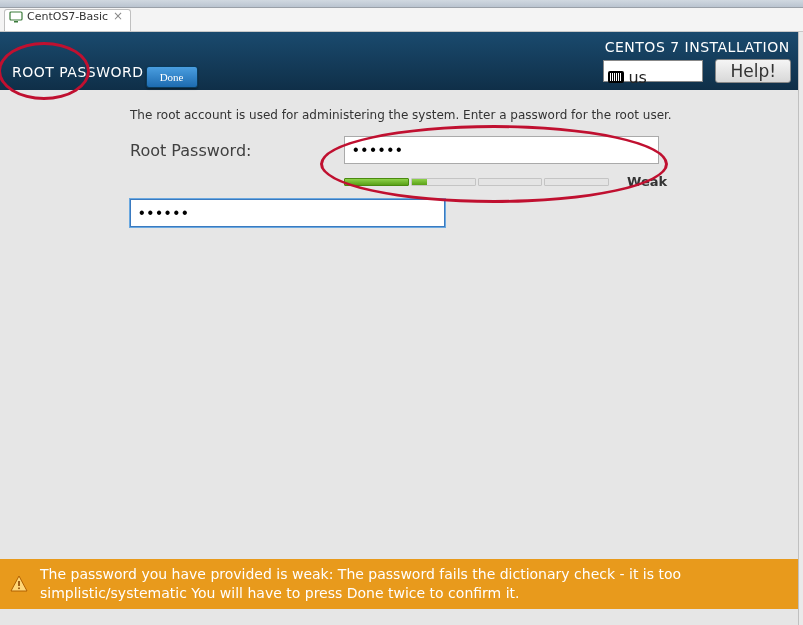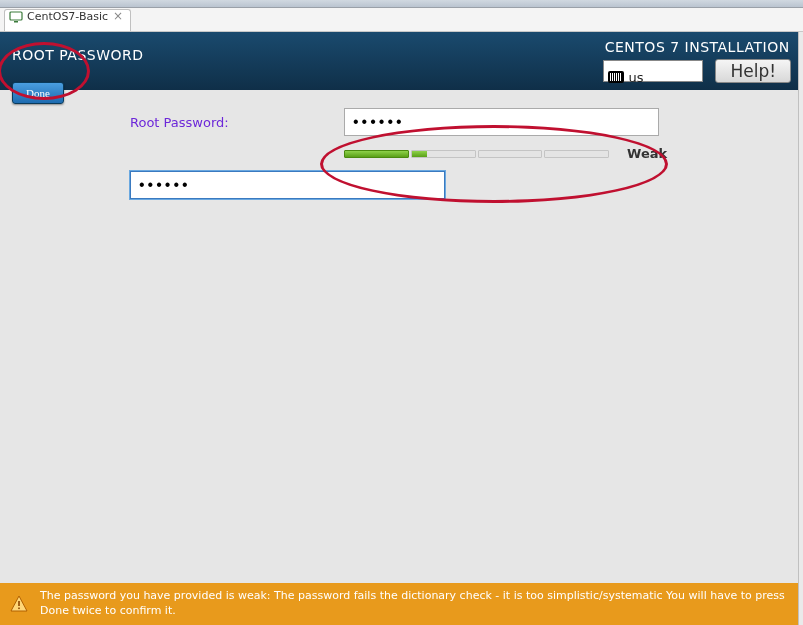--- a/index.html
+++ b/index.html
@@ -8,47 +8,47 @@
 .window { position: relative; width: 803px; height: 625px; background: #e6e6e6; }
 
 .titlebar { height: 8px; background: linear-gradient(#d0d8e0, #bac4d0); border-bottom: 1px solid #9aa0a8; }
 
 .tabstrip { height: 24px; background: #f4f4f4; border-bottom: 1px solid #c8c8c8; display: flex; align-items: flex-end; padding-left: 4px; }
 .tab { height: 22px; background: #fff; border: 1px solid #c0c0c0; border-bottom: none; border-radius: 3px 3px 0 0; display: flex; padding: 0 6px 0 4px; font-size: 11px; color: #333; gap: 4px; }
 .tab-icon { width: 14px; height: 14px; display: inline-flex; align-items: center; justify-content: center; }
 .tab-close { width: 12px; height: 12px; display: inline-flex; align-items: center; justify-content: center; color: #888; font-size: 12px; cursor: pointer; }
 
 .header { height: 58px; background: linear-gradient(#1a4a6e, #0f2f48); display: flex; align-items: center; justify-content: space-between; padding: 0 12px; position: relative; }
-.header-left { display: flex; flex-direction: column; gap: 17px; margin-top: 29px; }
+.header-left { display: flex; flex-direction: row; gap: 2px; margin-top: 29px; }
 .header-title { color: #fff; font-size: 14px; font-weight: normal; letter-spacing: 0.5px; }
 .done-btn { width: 52px; height: 22px; background: linear-gradient(#4a9ee0,#1d6bb0); border: 1px solid #0a3a5a; border-radius: 3px; color: #fff; font-size: 11px; cursor: pointer; box-shadow: 0 1px 2px rgba(0,0,0,0.4); margin-top: 2px; font-family: Liberation Serif, serif; }
 .install-title { color: #fff; font-size: 14px; letter-spacing: 0.5px; }
-.kbd-selector { display: flex; align-items: center; gap: 4px; background: #fff; border: 1px solid #888; height: 22px; padding: 12px 20px 0 4px; font-size: 13px; min-width: 100px; color:#222; }
+.kbd-selector { display: flex; align-items: center; gap: 4px; background: #fff; border: 1px solid #888; height: 22px; padding: 12px 20px 0 4px; font-size: 16px; min-width: 100px; color:#222; }
 .kbd-icon { width: 16px; height: 12px; background: #000; border-radius: 2px; position: relative; }
 .kbd-icon::before { content:""; position:absolute; inset:2px; background: repeating-linear-gradient(90deg,#fff 0 1px,#000 1px 2px); }
 .help-btn { height: 24px; padding: 0 14px; background: linear-gradient(#f5f5f5,#d8d8d8); border:1px solid #888; border-radius:3px; font-size:17px; color:#333; cursor:pointer; }
 .header-bottom { display:flex; align-items:center; gap:12px; }
 .header-right-col { display:flex; flex-direction:column; align-items:center; gap:4px; }
 
 .content { padding: 18px 30px 0 130px; font-size: 12px; color: #333; }
 .desc { margin-bottom: 14px; font-size: 12px; }
 .row { display:flex; align-items:center; margin-bottom: 10px; }
-.row-label { width: 214px; font-size: 13px; color:#6d28d9; }
+.row-label { width: 214px; font-size: 16px; color:#404040; }
 .pw-input { width: 315px; height: 28px; border: 1px solid #aaa; background: #fff; padding: 0 8px; font-size: 16px; letter-spacing: 3px; color:#000; font-family: Arial, sans-serif; }
 .pw-input.focused { border: 1px solid #3a7ac0; outline: 1px solid #6aa8e0; }
 
 .strength-row { display:flex; align-items:center; margin: 6px 0 14px 0; }
 .strength-bar { width: 265px; height: 8px; display:flex; gap:2px; }
 .strength-seg { flex:1; background:#e4e4e4; border:1px solid #c4c4c4; border-radius:1px; }
 .strength-seg.fill { background: linear-gradient(#8ed24a,#5aa018); border-color:#4a8a10; }
 .strength-seg.partial { position:relative; overflow:hidden; }
 .strength-seg.partial::before { content:""; position:absolute; left:0; top:0; bottom:0; width:25%; background: linear-gradient(#8ed24a,#5aa018); }
 .strength-label { margin-left: 18px; font-weight: bold; font-size: 13px; color:#333; }
 
-.warning-bar { position:absolute; left:0; right:5px; bottom:0; background:#e89a1c; color:#fff; min-height:40px; display:flex; align-items:center; padding: 6px 10px 6px 10px; font-size: 11px; line-height:1.35; gap:12px; }
+.warning-bar { position:absolute; left:0; right:5px; bottom:16px; background:#e89a1c; color:#fff; min-height:40px; display:flex; align-items:center; padding: 6px 10px 6px 10px; font-size: 14px; line-height:1.35; gap:12px; }
 .warn-icon { width:18px; height:18px; flex-shrink:0; display:flex; align-items:center; justify-content:center; }
 
 .right-edge { position:absolute; right:0; top:32px; bottom:0; width:5px; background:#eaeaea; border-left:1px solid #c0c0c0; }
 
 .annot { position:absolute; border: 3px solid #c01030; border-radius: 50%; pointer-events:none; }
 </style>
 </head>
 <body>
 
 <div class="window">
@@ -79,20 +79,21 @@
         <div class="kbd-selector">
           <span class="kbd-icon"></span>
           <span>us</span>
         </div>
         <button class="help-btn">Help!</button>
       </div>
     </div>
   </div>
 
   <div class="content">
+    <div class="desc">The root account is used for administering the system.  Enter a password for the root user.</div>
 
     <div class="row">
       <div class="row-label">Root Password:</div>
       <input type="text" class="pw-input" value="••••••" style="">
     </div>
 
     <div class="row">
       <div class="row-label"></div>
       <div class="strength-row" style="margin:0;">
         <div class="strength-bar">

